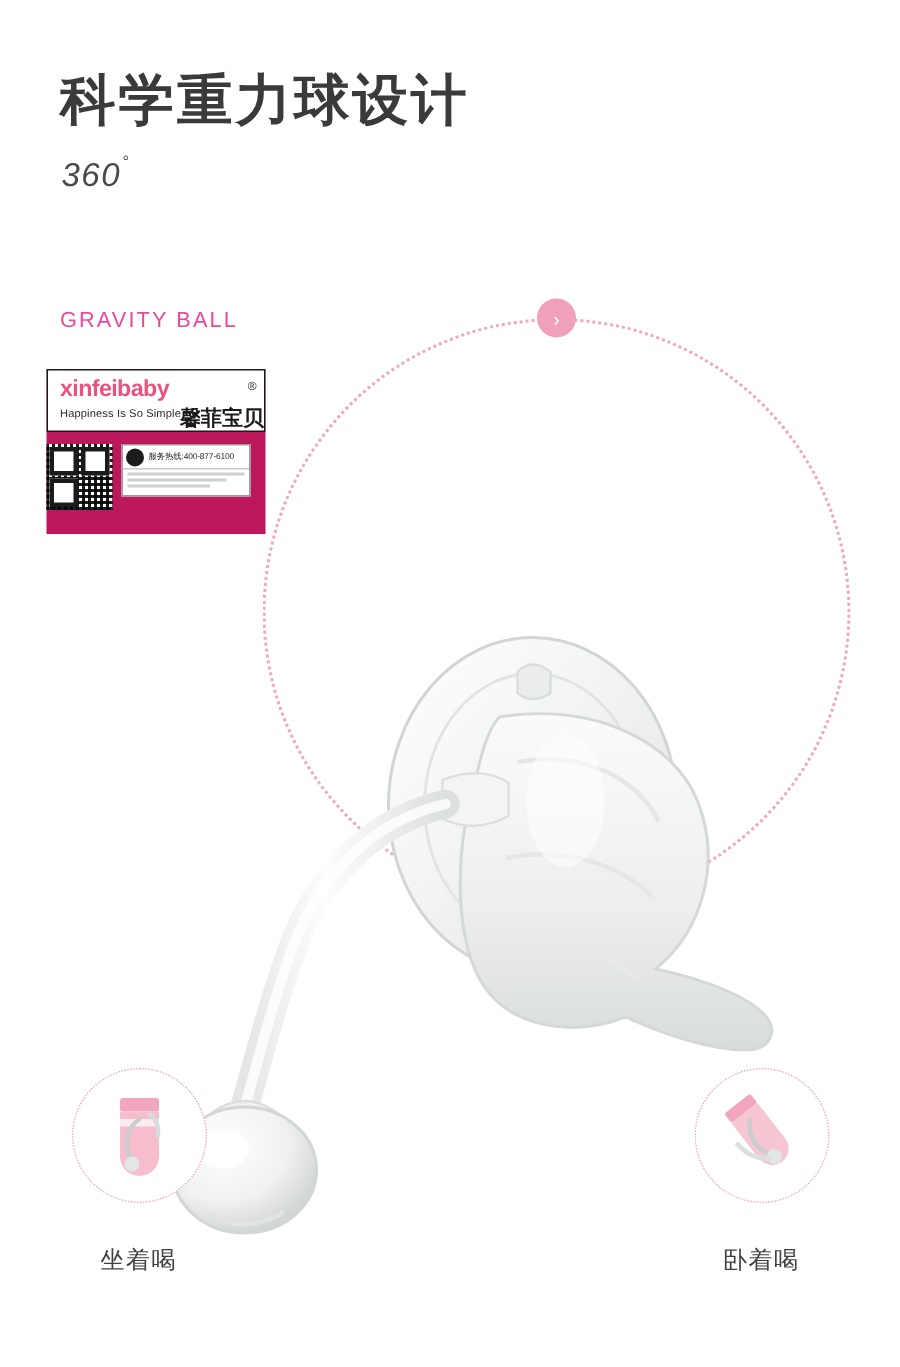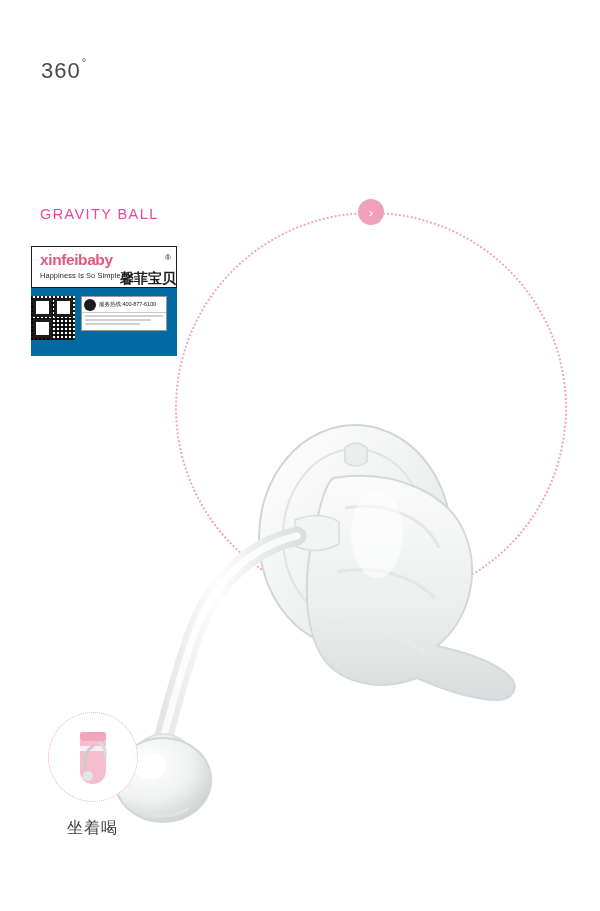--- a/index.html
+++ b/index.html
@@ -46,20 +46,21 @@
     font-size: 22px;
     color: #4a4a4a;
     letter-spacing: 1px;
     display: flex;
     align-items: flex-start;
   }
   .subtitle-num {
     font-size: 22px;
     color: #4a4a4a;
     position: relative;
+    font-style: italic;
   }
   .deg {
     font-size: 11px;
     vertical-align: super;
     position: relative;
     top: -2px;
     left: 1px;
   }
 
   
@@ -83,21 +84,21 @@
     font-weight: 500;
   }
 
   
   .brand-card {
     position: absolute;
     left: 31px;
     top: 246px;
     width: 146px;
     height: 110px;
-    background: #0369a1;
+    background: #be185d;
   }
   .brand-logo-box {
     width: 146px;
     height: 42px;
     border: 1.6px solid #1b1b1b;
     box-sizing: border-box;
     position: relative;
     background: #fff;
   }
   .brand-name {
@@ -272,40 +273,41 @@
     height: 90px;
     border-radius: 50%;
     border: 1.5px dotted #f0a8bd;
     box-sizing: border-box;
     display: flex;
     align-items: center;
     justify-content: center;
     background: #fff;
   }
   .icon-caption {
-    margin-top: 16px;
+    margin-top: 28px;
     font-size: 16px;
     color: #3f3f3f;
     letter-spacing: 1px;
   }
   .footer-pad {
     position: absolute;
     left: 0;
     bottom: 0;
     width: 600px;
     height: 36px;
     background: #ffffff;
   }
 </style>
 </head>
 <body>
 
 <div class="page">
 
   <div class="header">
+    <div class="title-cn">科学重力球设计</div>
     <div class="subtitle-wrap">
       <span class="subtitle-num">360</span>
         <span class="deg">°</span>
     </div>
   </div>
 
   <div class="band"></div>
 
   <div class="gravity-label">GRAVITY BALL</div>
 
@@ -406,18 +408,32 @@
           <rect x="22" y="24" width="26" height="5" fill="#ffffff" opacity="0.7"></rect>
           <path d="M35 24 C26 30 24 42 30 52" fill="none" stroke="#c9cdcd" stroke-width="3" stroke-linecap="round"></path>
           <circle cx="30" cy="54" r="5" fill="#e3e6e6"></circle>
           <path d="M41 20 q8 6 6 16" fill="none" stroke="#d9dcdc" stroke-width="3"></path>
         </svg>
       </div>
       <div class="icon-caption">坐着喝</div>
     </div>
 
 
+    <div class="icon-item">
+      <div class="icon-circle">
+        <svg width="70" height="70" viewBox="0 0 70 70">
+          <g transform="rotate(-38 35 35)">
+            <rect x="24" y="8" width="22" height="8" rx="2" fill="#f2a6bd"></rect>
+            <path d="M24 16 h22 v30 a11 11 0 0 1 -11 11 a11 11 0 0 1 -11 -11 z" fill="#f7c6d3"></path>
+            <path d="M35 22 C27 30 26 42 33 49" fill="none" stroke="#c9cdcd" stroke-width="3" stroke-linecap="round"></path>
+            <circle cx="33" cy="51" r="5" fill="#e3e6e6"></circle>
+          </g>
+          <path d="M18 40 q10 12 24 10" fill="none" stroke="#dcdfdf" stroke-width="3"></path>
+        </svg>
+      </div>
+      <div class="icon-caption">卧着喝</div>
+    </div>
 
 
   </div>
 
   <div class="footer-pad"></div>
 </div>
 
 </body></html>

